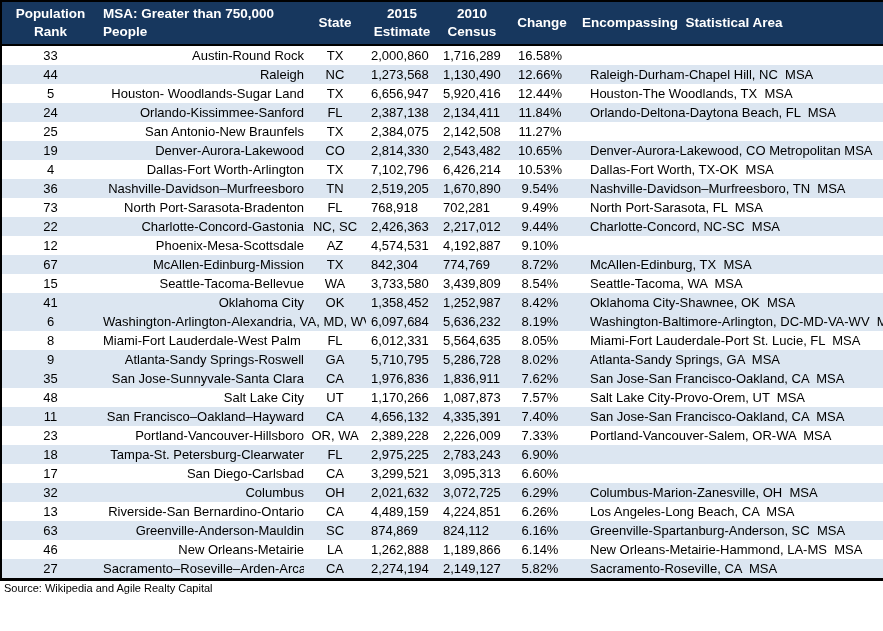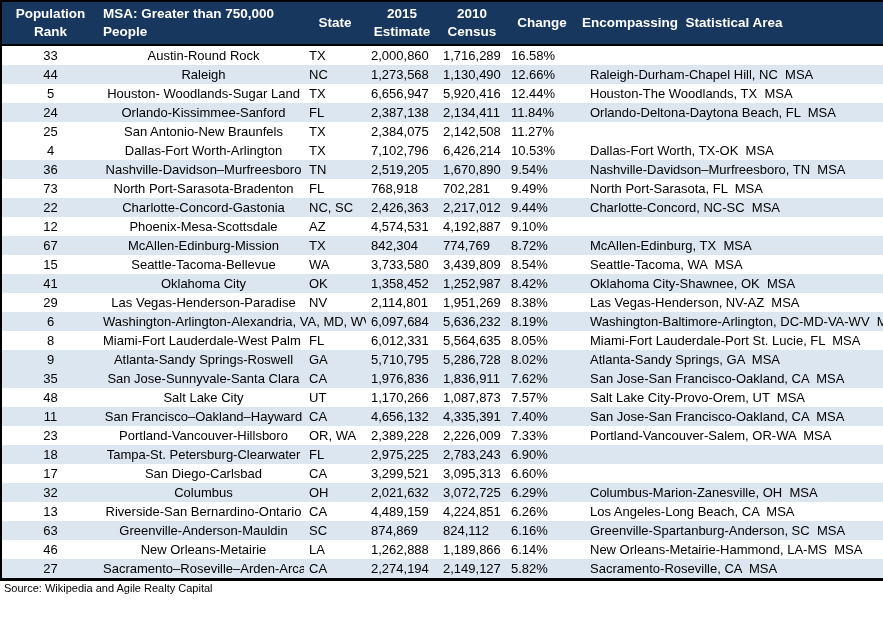--- a/index.html
+++ b/index.html
@@ -35,24 +35,24 @@
   }
   th.center{text-align:center}
   th.left{text-align:left;padding-left:4px}
   tbody td{
     font-size:13px;line-height:19px;height:19px;
     padding:0 5px;white-space:pre;overflow:hidden;vertical-align:middle;
   }
   tbody tr{background:var(--row-bg)}
   tbody tr.stripe{background:var(--stripe)}
   td.rank{text-align:center}
-  td.name{text-align:center;padding-left:4px;padding-right:0}
-  td.state{}
+  td.name{text-align:right;padding-left:4px;padding-right:0}
+  td.state{text-align:center}
   td.est,td.cen{text-align:left;padding-right:5px}
-  td.chg{text-align:left;padding-right:9px}
+  td.chg{text-align:center;padding-right:9px}
   td.area{text-align:left;padding-left:12px;padding-right:2px}
   .source-note{
     font-size:11px;line-height:13px;padding:1px 0 0 4px;color:var(--text);
   }
 </style>
 </head>
 <body>
 
 <table>
   <colgroup>
@@ -118,20 +118,29 @@
       </tr>
       <tr>
         <td class="rank">25</td>
         <td class="name">San Antonio-New Braunfels</td>
         <td class="state">TX</td>
         <td class="est">2,384,075</td>
         <td class="cen">2,142,508</td>
         <td class="chg">11.27%</td>
         <td class="area"></td>
       </tr>
+      <tr class="stripe">
+        <td class="rank">19</td>
+        <td class="name">Denver-Aurora-Lakewood</td>
+        <td class="state">CO</td>
+        <td class="est">2,814,330</td>
+        <td class="cen">2,543,482</td>
+        <td class="chg">10.65%</td>
+        <td class="area">Denver-Aurora-Lakewood, CO Metropolitan MSA</td>
+      </tr>
       <tr>
         <td class="rank">4</td>
         <td class="name">Dallas-Fort Worth-Arlington</td>
         <td class="state">TX</td>
         <td class="est">7,102,796</td>
         <td class="cen">6,426,214</td>
         <td class="chg">10.53%</td>
         <td class="area">Dallas-Fort Worth, TX-OK  MSA</td>
       </tr>
       <tr class="stripe">
@@ -190,29 +199,20 @@
       </tr>
       <tr class="stripe">
         <td class="rank">41</td>
         <td class="name">Oklahoma City</td>
         <td class="state">OK</td>
         <td class="est">1,358,452</td>
         <td class="cen">1,252,987</td>
         <td class="chg">8.42%</td>
         <td class="area">Oklahoma City-Shawnee, OK  MSA</td>
       </tr>
-      <tr>
-        <td class="rank">29</td>
-        <td class="name">Las Vegas-Henderson-Paradise</td>
-        <td class="state">NV</td>
-        <td class="est">2,114,801</td>
-        <td class="cen">1,951,269</td>
-        <td class="chg">8.38%</td>
-        <td class="area">Las Vegas-Henderson, NV-AZ  MSA</td>
-      </tr>
       <tr class="stripe">
         <td class="rank">6</td>
         <td class="name" colspan="2">Washington-Arlington-Alexandria, VA, MD, WV</td>
         <td class="est">6,097,684</td>
         <td class="cen">5,636,232</td>
         <td class="chg">8.19%</td>
         <td class="area">Washington-Baltimore-Arlington, DC-MD-VA-WV  MSA</td>
       </tr>
       <tr>
         <td class="rank">8</td>

